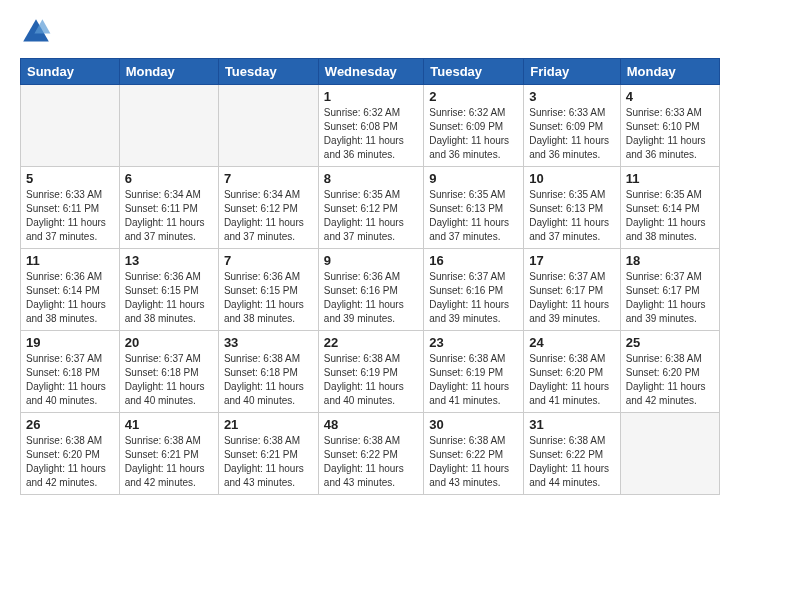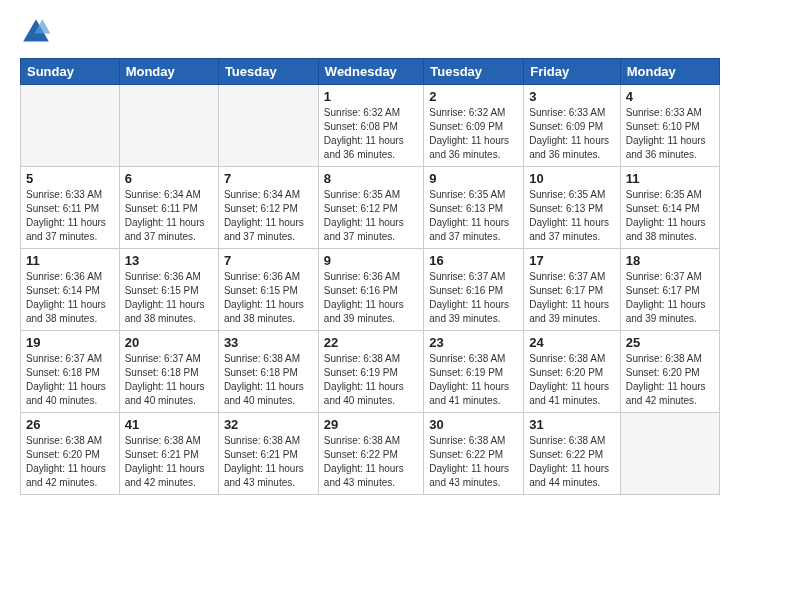--- a/index.html
+++ b/index.html
@@ -246,25 +246,25 @@
         <tr class="week-row">
           <td>
             <div class="day-num">26</div>
             <div class="day-info">Sunrise: 6:38 AM<br>Sunset: 6:20 PM<br>Daylight: 11 hours and 42 minutes.</div>
           </td>
           <td>
             <div class="day-num">41</div>
             <div class="day-info">Sunrise: 6:38 AM<br>Sunset: 6:21 PM<br>Daylight: 11 hours and 42 minutes.</div>
           </td>
           <td>
-            <div class="day-num">32</div>
+            <div class="day-num">21</div>
             <div class="day-info">Sunrise: 6:38 AM<br>Sunset: 6:21 PM<br>Daylight: 11 hours and 43 minutes.</div>
           </td>
           <td>
-            <div class="day-num">29</div>
+            <div class="day-num">48</div>
             <div class="day-info">Sunrise: 6:38 AM<br>Sunset: 6:22 PM<br>Daylight: 11 hours and 43 minutes.</div>
           </td>
           <td>
             <div class="day-num">30</div>
             <div class="day-info">Sunrise: 6:38 AM<br>Sunset: 6:22 PM<br>Daylight: 11 hours and 43 minutes.</div>
           </td>
           <td>
             <div class="day-num">31</div>
             <div class="day-info">Sunrise: 6:38 AM<br>Sunset: 6:22 PM<br>Daylight: 11 hours and 44 minutes.</div>
           </td>

